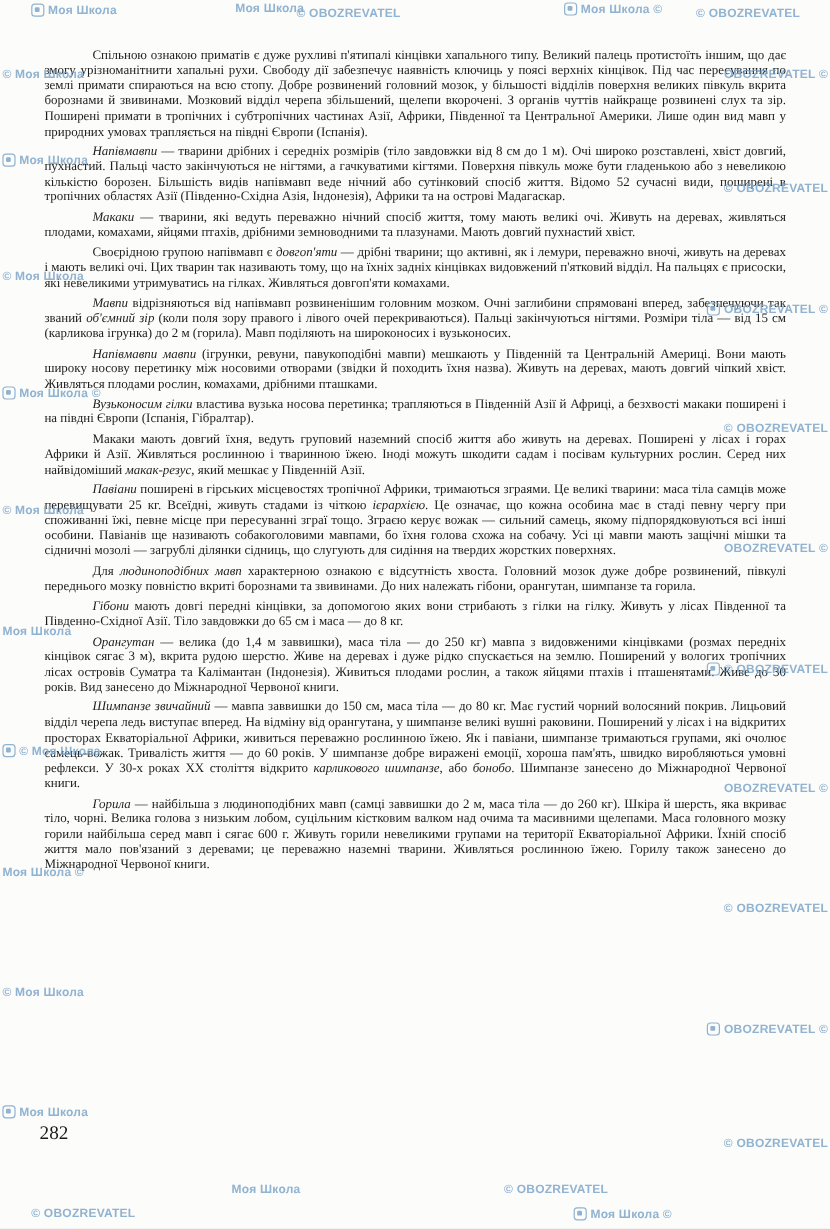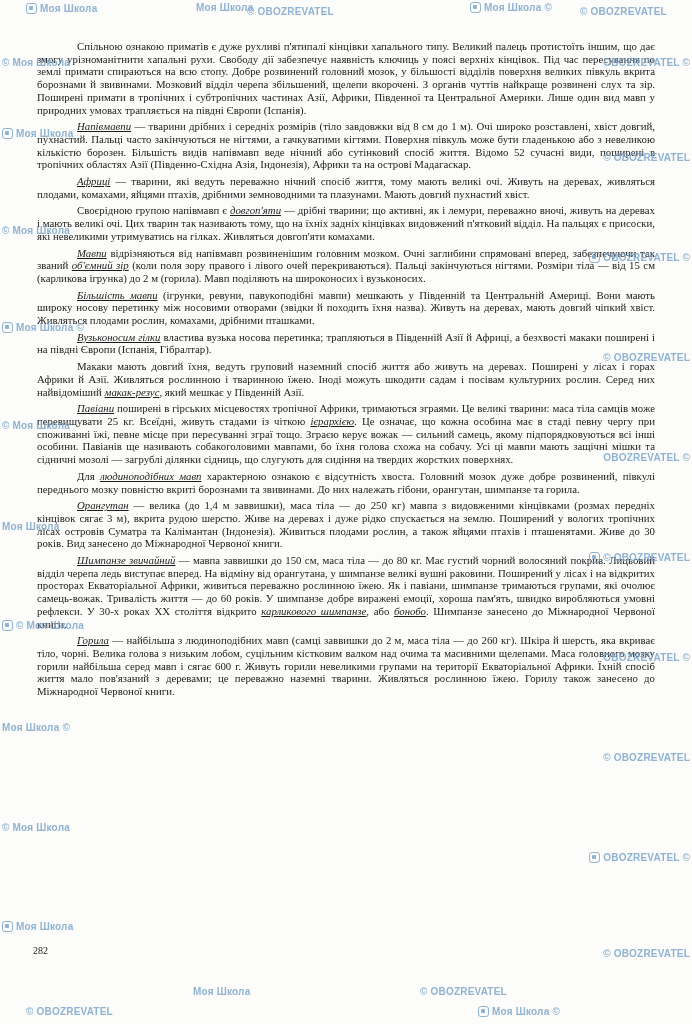--- a/index.html
+++ b/index.html
@@ -14,25 +14,25 @@
   }
   .content{
     position:absolute;
     left:33px;top:36px;right:33px;
     text-align:justify;
     font-size:10.8px;
     line-height:12.7px;
     z-index:2;
   }
   .para{margin:4px;text-indent:40px;}
-  .para i{font-style:italic;text-decoration:underline;}
+  .para i{font-style:italic;}
   .page-number{
     margin-top:10px;
     text-indent:0;
-    font-size:10px;
+    font-size:16px;
     text-align:left;
   }
   
   .wm-layer{position:absolute;inset:0;z-index:3;pointer-events:none;}
   .wm{
     position:absolute;
     font-family:"Liberation Sans","DejaVu Sans",sans-serif;
     font-size:10px;
     font-weight:bold;
     color:rgba(124,166,202,0.85);
@@ -91,28 +91,29 @@
       <span class="wm" style="left: 193px; top: 986px;"><span>Моя Школа</span></span>
       <span class="wm" style="left: 420px; top: 986px;"><span>© OBOZREVATEL</span></span>
       <span class="wm" style="left: 26px; top: 1006px;"><span>© OBOZREVATEL</span></span>
       <span class="wm" style="left: 478px; top: 1006px;"><span class="wm-icon"></span><span>Моя Школа ©</span></span>
     </div>
 
   <div class="content">
 
   <p class="para"><span>Спільною ознакою приматів є дуже рухливі п'ятипалі кінцівки хапального типу. Великий палець протистоїть іншим, що дає змогу урізноманітнити хапальні рухи. Свободу дії забезпечує наявність ключиць у поясі верхніх кінцівок. Під час пересування по землі примати спираються на всю стопу. Добре розвинений головний мозок, у більшості відділів поверхня великих півкуль вкрита борознами й звивинами. Мозковий відділ черепа збільшений, щелепи вкорочені. З органів чуттів найкраще розвинені слух та зір. Поширені примати в тропічних і субтропічних частинах Азії, Африки, Південної та Центральної Америки. Лише один вид мавп у природних умовах трапляється на півдні Європи (Іспанія).</span></p>
       <p class="para"><i>Напівмавпи</i><span> — тварини дрібних і середніх розмірів (тіло завдовжки від 8 см до 1 м). Очі широко розставлені, хвіст довгий, пухнастий. Пальці часто закінчуються не нігтями, а гачкуватими кігтями. Поверхня півкуль може бути гладенькою або з невеликою кількістю борозен. Більшість видів напівмавп веде нічний або сутінковий спосіб життя. Відомо 52 сучасні види, поширені в тропічних областях Азії (Південно-Східна Азія, Індонезія), Африки та на острові Мадагаскар.</span></p>
-      <p class="para"><i>Африці</i><span> — тварини, які ведуть переважно нічний спосіб життя, тому мають великі очі. Живуть на деревах, живляться плодами, комахами, яйцями птахів, дрібними земноводними та плазунами. Мають довгий пухнастий хвіст.</span></p>
+      <p class="para"><i>Макаки</i><span> — тварини, які ведуть переважно нічний спосіб життя, тому мають великі очі. Живуть на деревах, живляться плодами, комахами, яйцями птахів, дрібними земноводними та плазунами. Мають довгий пухнастий хвіст.</span></p>
       <p class="para"><span>Своєрідною групою напівмавп є </span><i>довгоп'яти</i><span> — дрібні тварини; що активні, як і лемури, переважно вночі, живуть на деревах і мають великі очі. Цих тварин так називають тому, що на їхніх задніх кінцівках видовжений п'ятковий відділ. На пальцях є присоски, які невеликими утримуватись на гілках. Живляться довгоп'яти комахами.</span></p>
       <p class="para"><i>Мавпи</i><span> відрізняються від напівмавп розвиненішим головним мозком. Очні заглибини спрямовані вперед, забезпечуючи так званий </span><i>об'ємний зір</i><span> (коли поля зору правого і лівого очей перекриваються). Пальці закінчуються нігтями. Розміри тіла — від 15 см (карликова ігрунка) до 2 м (горила). Мавп поділяють на широконосих і вузьконосих.</span></p>
-      <p class="para"><i>Більшість мавпи</i><span> (ігрунки, ревуни, павукоподібні мавпи) мешкають у Південній та Центральній Америці. Вони мають широку носову перетинку між носовими отворами (звідки й походить їхня назва). Живуть на деревах, мають довгий чіпкий хвіст. Живляться плодами рослин, комахами, дрібними пташками.</span></p>
+      <p class="para"><i>Напівмавпи мавпи</i><span> (ігрунки, ревуни, павукоподібні мавпи) мешкають у Південній та Центральній Америці. Вони мають широку носову перетинку між носовими отворами (звідки й походить їхня назва). Живуть на деревах, мають довгий чіпкий хвіст. Живляться плодами рослин, комахами, дрібними пташками.</span></p>
       <p class="para"><i>Вузьконосим гілки</i><span> властива вузька носова перетинка; трапляються в Південній Азії й Африці, а безхвості макаки поширені і на півдні Європи (Іспанія, Гібралтар).</span></p>
       <p class="para"><span>Макаки мають довгий їхня, ведуть груповий наземний спосіб життя або живуть на деревах. Поширені у лісах і горах Африки й Азії. Живляться рослинною і тваринною їжею. Іноді можуть шкодити садам і посівам культурних рослин. Серед них найвідоміший </span><i>макак-резус</i><span>, який мешкає у Південній Азії.</span></p>
       <p class="para"><i>Павіани</i><span> поширені в гірських місцевостях тропічної Африки, тримаються зграями. Це великі тварини: маса тіла самців може перевищувати 25 кг. Всеїдні, живуть стадами із чіткою </span><i>ієрархією</i><span>. Це означає, що кожна особина має в стаді певну чергу при споживанні їжі, певне місце при пересуванні зграї тощо. Зграєю керує вожак — сильний самець, якому підпорядковуються всі інші особини. Павіанів ще називають собакоголовими мавпами, бо їхня голова схожа на собачу. Усі ці мавпи мають защічні мішки та сідничні мозолі — загрублі ділянки сідниць, що слугують для сидіння на твердих жорстких поверхнях.</span></p>
       <p class="para"><span>Для </span><i>людиноподібних мавп</i><span> характерною ознакою є відсутність хвоста. Головний мозок дуже добре розвинений, півкулі переднього мозку повністю вкриті борознами та звивинами. До них належать гібони, орангутан, шимпанзе та горила.</span></p>
+      <p class="para"><i>Гібони</i><span> мають довгі передні кінцівки, за допомогою яких вони стрибають з гілки на гілку. Живуть у лісах Південної та Південно-Східної Азії. Тіло завдовжки до 65 см і маса — до 8 кг.</span></p>
       <p class="para"><i>Орангутан</i><span> — велика (до 1,4 м заввишки), маса тіла — до 250 кг) мавпа з видовженими кінцівками (розмах передніх кінцівок сягає 3 м), вкрита рудою шерстю. Живе на деревах і дуже рідко спускається на землю. Поширений у вологих тропічних лісах островів Суматра та Калімантан (Індонезія). Живиться плодами рослин, а також яйцями птахів і пташенятами. Живе до 30 років. Вид занесено до Міжнародної Червоної книги.</span></p>
       <p class="para"><i>Шимпанзе звичайний</i><span> — мавпа заввишки до 150 см, маса тіла — до 80 кг. Має густий чорний волосяний покрив. Лицьовий відділ черепа ледь виступає вперед. На відміну від орангутана, у шимпанзе великі вушні раковини. Поширений у лісах і на відкритих просторах Екваторіальної Африки, живиться переважно рослинною їжею. Як і павіани, шимпанзе тримаються групами, які очолює самець-вожак. Тривалість життя — до 60 років. У шимпанзе добре виражені емоції, хороша пам'ять, швидко виробляються умовні рефлекси. У 30-х роках XX століття відкрито </span><i>карликового шимпанзе</i><span>, або </span><i>бонобо</i><span>. Шимпанзе занесено до Міжнародної Червоної книги.</span></p>
       <p class="para"><i>Горила</i><span> — найбільша з людиноподібних мавп (самці заввишки до 2 м, маса тіла — до 260 кг). Шкіра й шерсть, яка вкриває тіло, чорні. Велика голова з низьким лобом, суцільним кістковим валком над очима та масивними щелепами. Маса головного мозку горили найбільша серед мавп і сягає 600 г. Живуть горили невеликими групами на території Екваторіальної Африки. Їхній спосіб життя мало пов'язаний з деревами; це переважно наземні тварини. Живляться рослинною їжею. Горилу також занесено до Міжнародної Червоної книги.</span></p>
     </div>
 
   <div class="content" style="top:auto;bottom:56px;">
     <p class="page-number">282</p>
   </div>
 
 </div>

